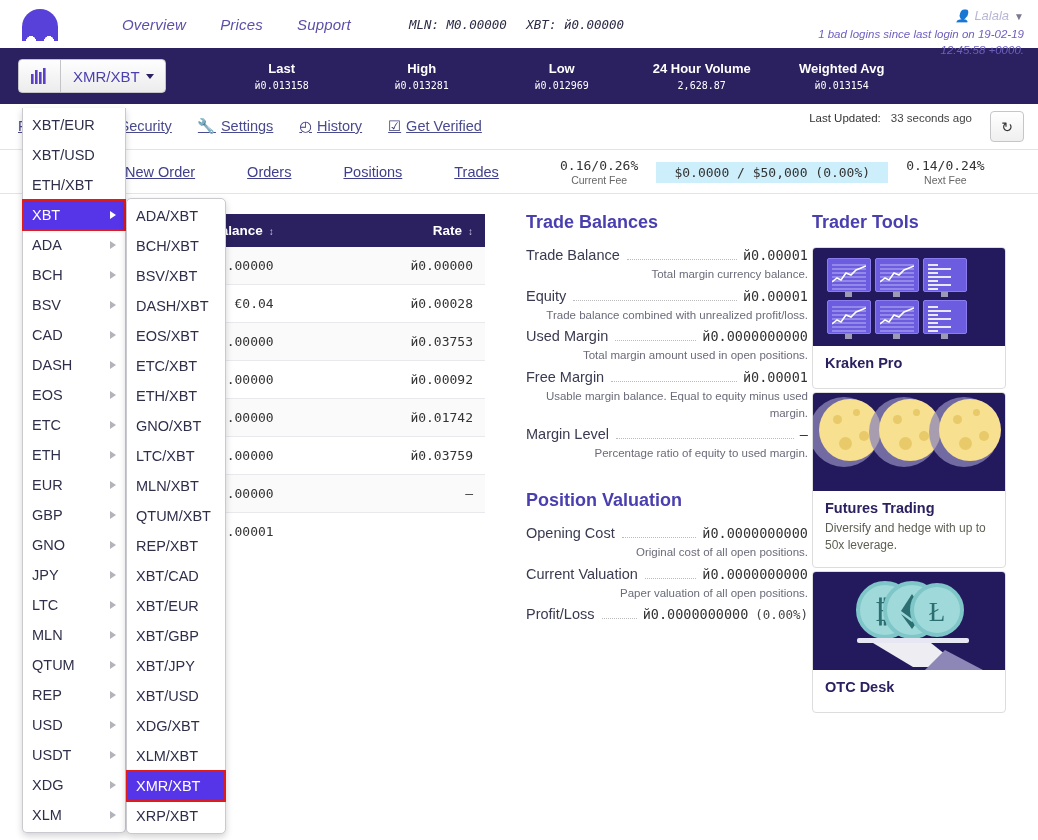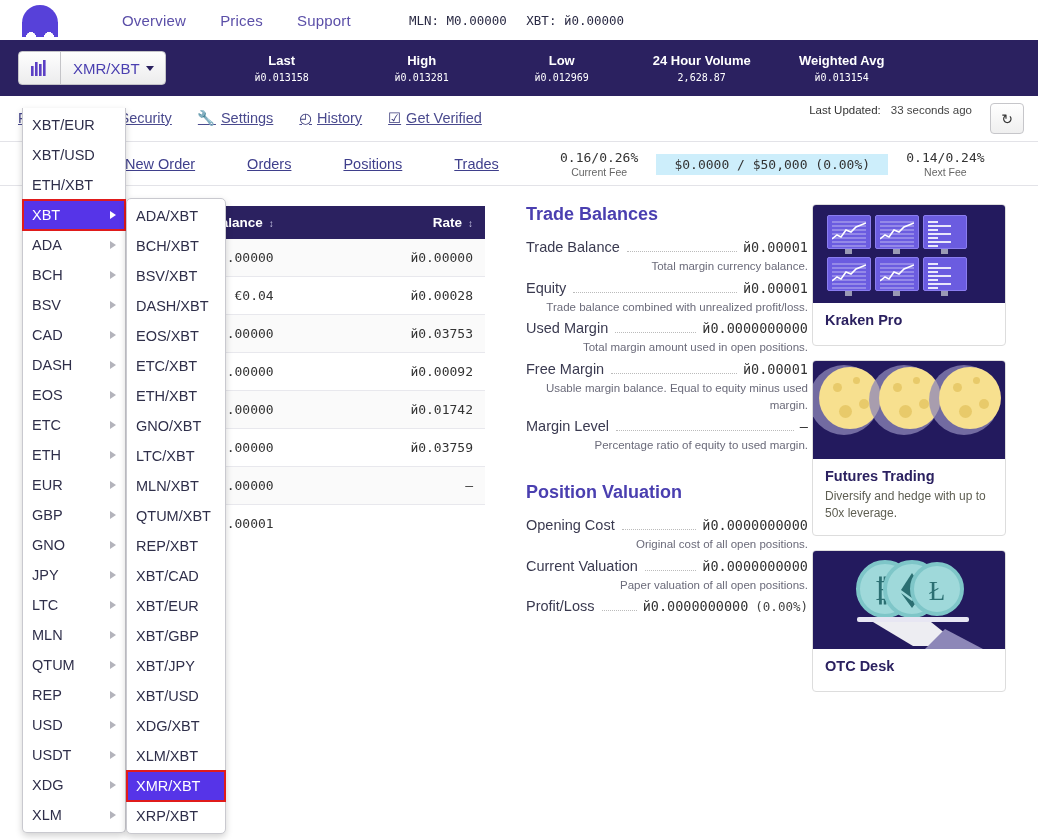--- a/index.html
+++ b/index.html
@@ -9,22 +9,22 @@
     font-family:"Liberation Sans", sans-serif;
     background:#ffffff;
     color:#333;
     overflow:hidden;
     position:relative;
   }
   .mono { font-family:"DejaVu Sans Mono","Liberation Mono",monospace; }
 
   
   #topnav{
-    height:40px; background:#fff; display:flex; align-items:center;
-    position:relative; z-index:5;
+    height:48px; background:#fff; display:flex; align-items:center;
+    position:relative; z-index:5;font-style:italic;
   }
   #logo{ width:44px; height:34px; margin-left:18px; position:relative; }
   #logo .dome{
     position:absolute; left:4px; top:2px; width:36px; height:18px;
     background:#5741d9; border-radius:18px 18px 0 0;
   }
   #logo .legs{ position:absolute; left:4px; top:19px; width:36px; height:15px;
     background:#5741d9;
     -webkit-mask-image:
       radial-gradient(circle 5px at 9px 15px, transparent 98%, #000 100%),
@@ -135,21 +135,21 @@
   .rowline .k{ font-size:14.5px; color:#3a3a50; }
   .rowline .dots{ flex:1; border-bottom:1px dotted #bbb; margin:0 6px 4px 7px; min-width:8px; }
   .rowline .v{ font-size:13.5px; color:#333; font-family:"DejaVu Sans Mono","Liberation Mono",monospace; }
   .rowline .pct{ font-size:12.5px; color:#444; margin-left:7px; font-family:"DejaVu Sans Mono","Liberation Mono",monospace; }
   .desc{ font-size:11.5px; color:#6b6b7a; text-align:right; margin-top:2px; line-height:1.45; }
   .gap{ height:17px; }
 
   
   #rightcol{ position:absolute; left:812px; top:18px; width:194px; }
   .card{
-    border:1px solid #ddd; border-radius:4px; overflow:hidden; margin-bottom:14px; background:#fff;
+    border:1px solid #ddd; border-radius:4px; overflow:hidden; margin-bottom:3px; background:#fff;
   }
   .cardimg{ height:98px; background:#231a5e; position:relative; overflow:hidden; }
   .cardbody{ padding:9px 12px 13px 12px; }
   .cardtitle{ font-size:14.5px; font-weight:bold; color:#2b2160; margin-bottom:4px; }
   .cardtext{ font-size:12px; color:#5e5e52; line-height:1.42; }
 
   
   .mon{ position:absolute; background:#6b5ce0; border:1.5px solid #8b7df0; border-radius:2px; }
   .monstand{ position:absolute; background:#9a9ab5; width:7px; height:5px; }
   .spark{ position:absolute; }
@@ -195,20 +195,26 @@
       <div class="legs"></div>
   </div>
   <div id="navlinks">
     <a class="navlink" href="#">Overview</a>
     <a class="navlink" href="#">Prices</a>
     <a class="navlink" href="#">Support</a>
   </div>
   <div id="navbal" class="mono">
     <span>MLN: M0.00000</span>
     <span>XBT: й0.00000</span>
+  </div>
+  <div id="userbox">
+    <div>
+      <span id="useravatar">👤</span><span id="username">Lalala</span><span id="caret">▼</span>
+    </div>
+    <div id="badlogins">1 bad logins since last login on 19-02-19 12:45:58 +0000.</div>
   </div>
 </div>
 
 <div id="marketbar">
   <div id="pairsel">
     <div id="chartbtn">
       <svg width="18" height="16" viewBox="0 0 18 16" aria-hidden="true">
         <rect x="0" y="6" width="2.6" height="10" fill="#5b3fc4"></rect>
         <rect x="4" y="2" width="2.6" height="14" fill="#5b3fc4"></rect>
         <rect x="8" y="4" width="2.6" height="12" fill="#5b3fc4"></rect>
@@ -417,20 +423,21 @@
             <span class="k">Profit/Loss</span>
             <span class="dots"></span>
             <span class="v">й0.0000000000</span>
             <span class="pct">(0.00%)</span>
           </div>
         </div>
       </div>
   </div>
 
   <div id="rightcol">
+    <div class="sechead">Trader Tools</div>
     <div id="cards">
         <div class="card">
           <div class="cardimg">
             <div class="mon" style="left:14px;top:10px;width:44px;height:34px;"></div>
             <div class="monstand" style="left:32px;top:44px;"></div>
             <div class="spark" style="left:19px;top:16px;width:34px;height:1.6px;background:rgba(255,255,255,0.28);"></div>
             <div class="spark" style="left:19px;top:20px;width:34px;height:1.6px;background:rgba(255,255,255,0.28);"></div>
             <div class="spark" style="left:19px;top:24px;width:34px;height:1.6px;background:rgba(255,255,255,0.28);"></div>
             <div class="spark" style="left:19px;top:28px;width:34px;height:1.6px;background:rgba(255,255,255,0.28);"></div>
             <div class="spark" style="left:19px;top:32px;width:34px;height:1.6px;background:rgba(255,255,255,0.28);"></div>

